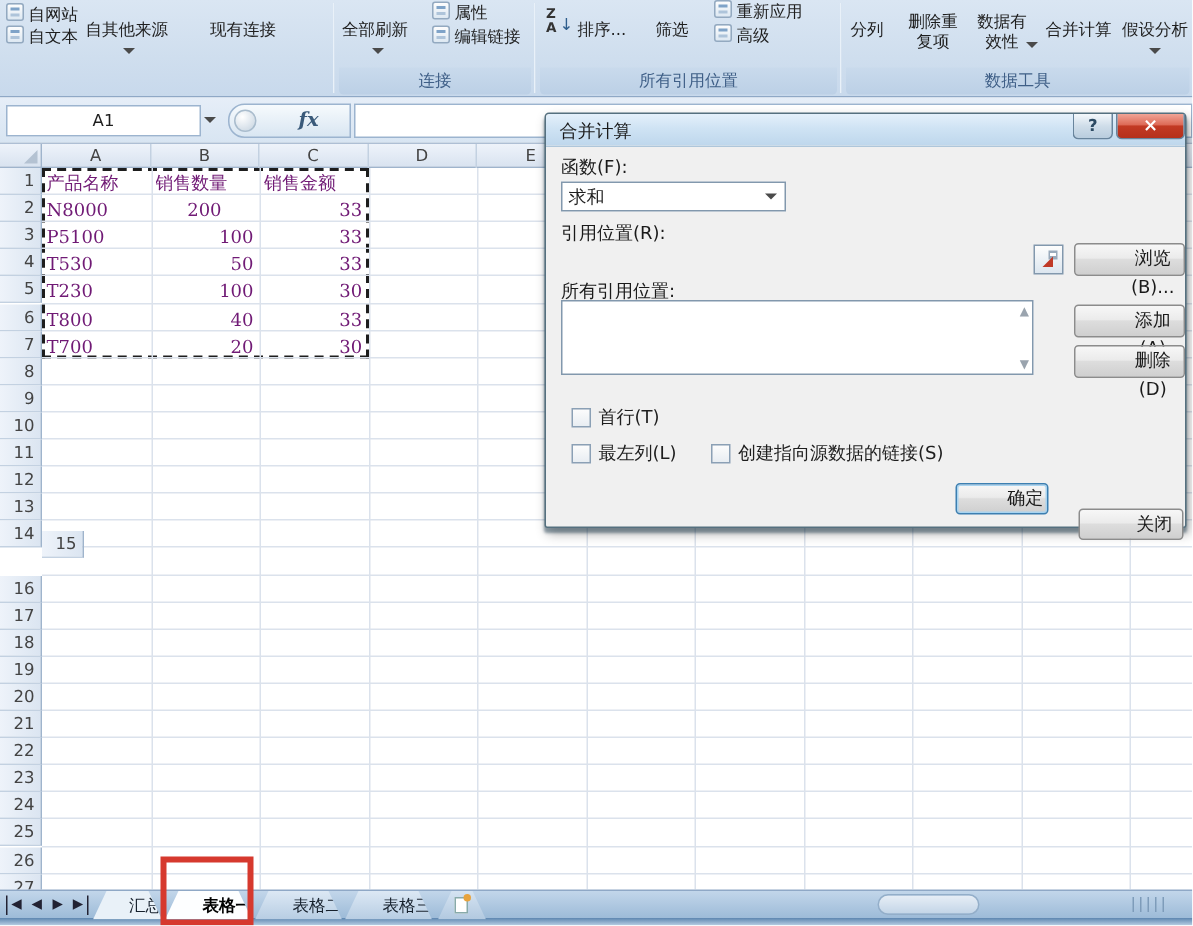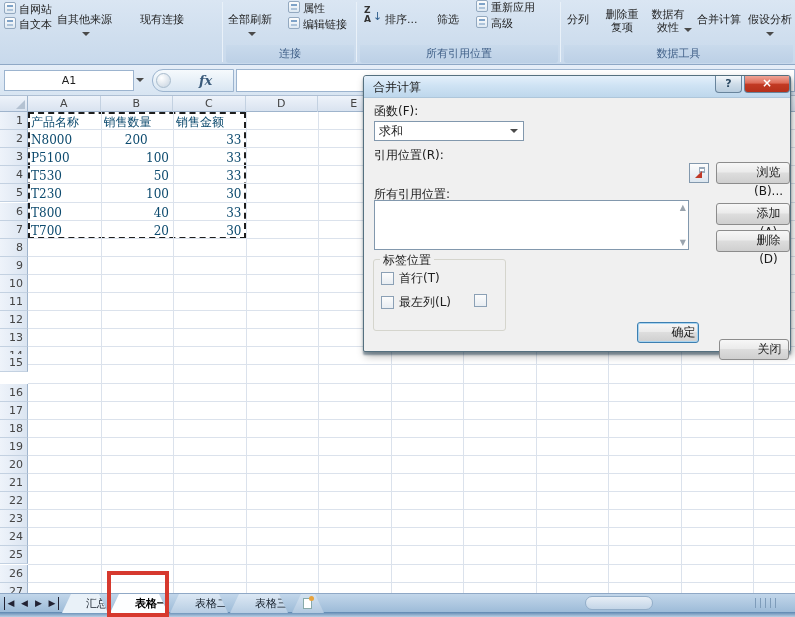--- a/index.html
+++ b/index.html
@@ -47,21 +47,21 @@
               border-bottom:9px solid #b4c2d2; }
   .col-h { position:absolute; top:96px; height:16px; text-align:center; line-height:16px; color:#444;
            border-right:1px solid #c3d1e1; }
   #gridarea { position:absolute; left:0; top:112px; width:795px; height:481px; background:#fff; overflow:hidden; }
   .row-num { position:absolute; left:0; width:28px; background:linear-gradient(90deg,#eef3fa,#dbe5f1);
              border-right:1px solid #9fb4cc; border-bottom:1px solid #c3d1e1; color:#444;
              text-align:right; padding-right:4px; font-size:11px; }
   .hline { position:absolute; left:28px; width:767px; height:1px; background:#dbe2ec; }
   .vline { position:absolute; top:0; width:1px; height:481px; background:#dbe2ec; }
   .cell { position:absolute; height:18px; line-height:18px; font-family:"DejaVu Serif","Liberation Serif",serif;
-          font-size:12px; color:#0c4a6e; overflow:hidden; white-space:nowrap; }
+          font-size:12px; color:#701a75; overflow:hidden; white-space:nowrap; }
   .cell.num { text-align:right; }
   #ants { position:absolute; border:2px dashed #1d1d1d; }
 
   
   #dlg { position:absolute; left:363px; top:75px; width:428px; height:277px; background:#f0f0f0;
          border:1px solid #55707f; border-radius:3px 3px 2px 2px; box-shadow:0 3px 2px rgba(20,50,70,.45), 2px 4px 8px rgba(0,0,0,.3); z-index:10; }
   #dlg-title { position:absolute; left:0; top:0; width:100%; height:22px;
                background:linear-gradient(#e4f0fb,#cfe3f4 45%,#bed7ec); border-bottom:1px solid #aec6da;
                border-radius:3px 3px 0 0; line-height:22px; padding-left:9px; font-size:12px; color:#1a1a1a; }
   .cap-btn { position:absolute; top:0; height:17px; border:1px solid #68849c; border-top:none;
@@ -216,21 +216,21 @@
       <div class="row-num" style="top: 162.9px; height: 18.1px; line-height: 18.1px;">10</div>
       <div class="hline" style="top: 180px;"></div>
       <div class="row-num" style="top: 181px; height: 18.1px; line-height: 18.1px;">11</div>
       <div class="hline" style="top: 198.1px;"></div>
       <div class="row-num" style="top: 199.1px; height: 18.1px; line-height: 18.1px;">12</div>
       <div class="hline" style="top: 216.2px;"></div>
       <div class="row-num" style="top: 217.2px; height: 18.1px; line-height: 18.1px;">13</div>
       <div class="hline" style="top: 234.3px;"></div>
       <div class="row-num" style="top: 235.3px; height: 18.1px; line-height: 18.1px;">14</div>
       <div class="hline" style="top: 252.4px;"></div>
-      <div class="row-num" style="top: 242px; height: 18.1px; line-height: 18.1px;">15</div>
+      <div class="row-num" style="top: 242px; height: 18.1px; line-height: 18.1px; margin-left: 28px;">15</div>
       <div class="hline" style="top: 270.5px;"></div>
       <div class="row-num" style="top: 271.5px; height: 18.1px; line-height: 18.1px;">16</div>
       <div class="hline" style="top: 288.6px;"></div>
       <div class="row-num" style="top: 289.6px; height: 18.1px; line-height: 18.1px;">17</div>
       <div class="hline" style="top: 306.7px;"></div>
       <div class="row-num" style="top: 307.7px; height: 18.1px; line-height: 18.1px;">18</div>
       <div class="hline" style="top: 324.8px;"></div>
       <div class="row-num" style="top: 325.8px; height: 18.1px; line-height: 18.1px;">19</div>
       <div class="hline" style="top: 342.9px;"></div>
       <div class="row-num" style="top: 343.9px; height: 18.1px; line-height: 18.1px;">20</div>
@@ -300,33 +300,31 @@
     <div class="wbtn" style="left:352px;top:86px;width:74px;height:22px;">浏览(B)...</div>
 
     <span class="dlabel" style="left:10px;top:110px;">所有引用位置:</span>
     <div id="listbox" class="field">
       <span class="scr" style="top:2px;">▲</span>
       <span class="scr" style="bottom:2px;">▼</span>
     </div>
     <div class="wbtn" style="left:352px;top:127px;width:74px;height:22px;">添加(A)</div>
     <div class="wbtn" style="left:352px;top:154px;width:74px;height:22px;">删除(D)</div>
 
-    <div id="grpbox">
-      <span id="grpbox-label">标签位置</span>
-    </div>
     <div class="cb" style="left:17px;top:194px;">
       <span class="cb-box"></span>
       <span>首行(T)</span>
     </div>
     <div class="cb" style="left:17px;top:218px;">
       <span class="cb-box"></span>
       <span>最左列(L)</span>
     </div>
     <div class="cb" style="left:110px;top:218px;">
       <span class="cb-box"></span>
+      <span>创建指向源数据的链接(S)</span>
     </div>
 
     <div id="btn-ok" class="wbtn" style="left:273px;top:246px;width:62px;height:21px;">确定</div>
     <div class="wbtn" style="left:355px;top:246px;width:70px;height:21px;margin-top:17px;">关闭</div>
   </div>
 
   <div id="tabstrip">
     <span class="nav-btn" style="left:4px;border-left:1px solid #223;">◀</span>
     <span class="nav-btn" style="left:18px;">◀</span>
     <span class="nav-btn" style="left:32px;">▶</span>

